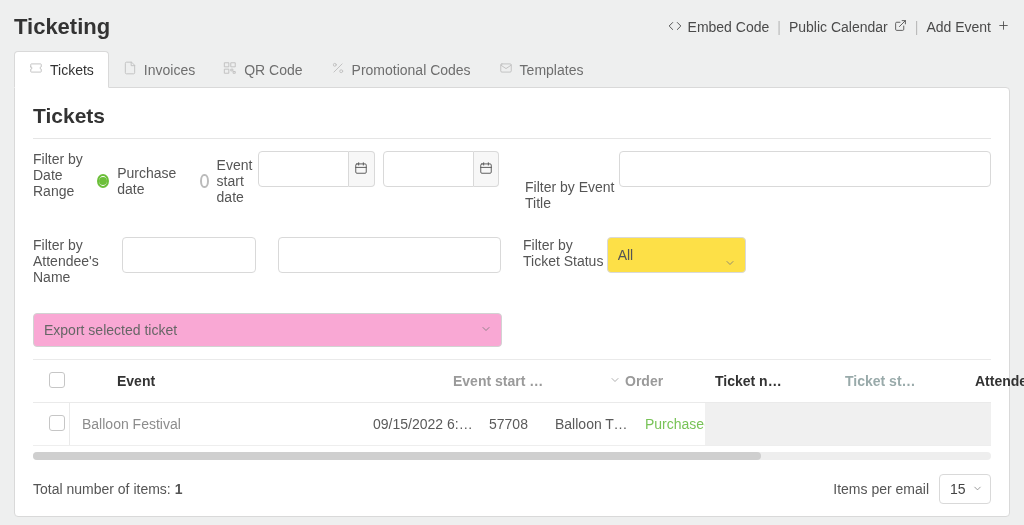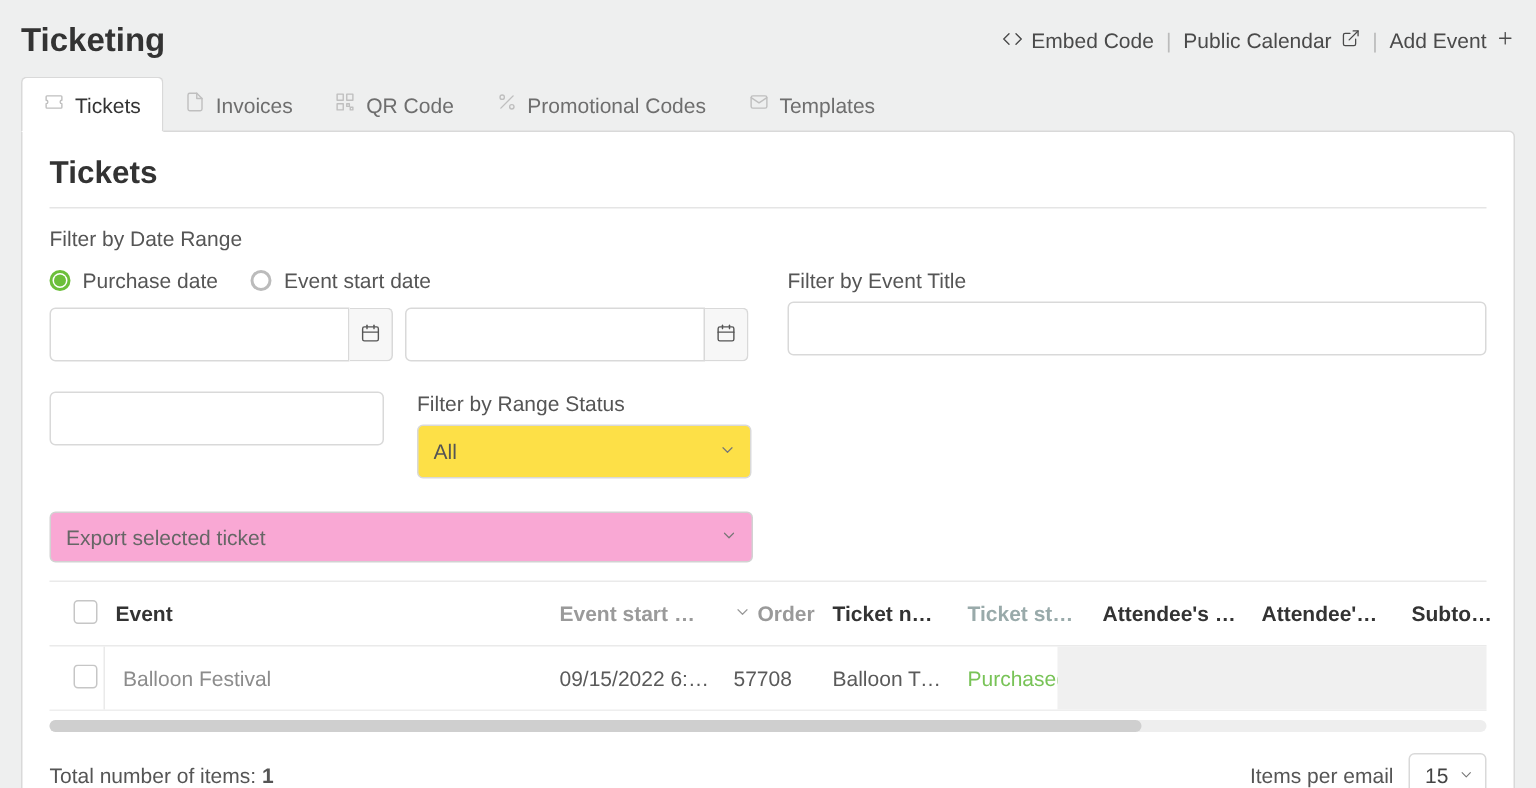--- a/index.html
+++ b/index.html
@@ -172,21 +172,21 @@
     color: #555;
     background: #f7f7f7;
   }
   .event-title-filter .filter-label { margin-top: 28px; }
   .row2 {
     display: grid;
     grid-template-columns: 1fr 1fr 1fr 1fr;
     column-gap: 22px;
     margin-top: 20px;
   }
-  .col { display: flex; flex-direction: column; }
+  .col { display: flex; }
   .select {
     height: 36px;
     border: 1px solid var(--border);
     border-radius: 4px;
     padding: 0 28px 0 10px;
     font-size: 14px;
     background: #fde047;
     color: #555;
     appearance: none;
     -webkit-appearance: none;
@@ -224,20 +224,21 @@
     display: grid;
     grid-template-columns: 36px 296px 116px 66px 90px 90px 106px 100px 70px;
     align-items: center;
   }
   .table-head {
     border-top: 1px solid #eaeaea;
     border-bottom: 1px solid #eaeaea;
     height: 44px;
     font-weight: 600;
     font-size: 14px;
+    gap: 40px;
   }
   .th, .td {
     padding: 0 8px;
     white-space: nowrap;
     overflow: hidden;
     text-overflow: ellipsis;
   }
   .th.mutedcol { color: var(--muted); font-weight: 600; }
   .th.sortcol { color: var(--muted); font-weight: 700; display: flex; align-items:center; gap:4px;}
   .th.strong { color: #333; font-weight: 700; }
@@ -459,24 +460,28 @@
         </div>
       </div>
       <div class="col event-title-filter">
         <div class="filter-label">Filter by Event Title</div>
         <input class="input" style="">
       </div>
     </div>
 
     <div class="row2">
       <div class="col">
+        <div class="filter-label">Filter by Attendee's Name</div>
         <input class="input" style="">
       </div>
       <div class="col">
-        <div class="filter-label">Filter by Range Status</div>
+        <input class="input" style="">
+      </div>
+      <div class="col">
+        <div class="filter-label">Filter by Ticket Status</div>
         <div class="select-wrap">
           <select class="select">
             <option>All</option>
           </select>
           <span class="chev">
             <svg class="stroke" width="12" height="12" viewBox="0 0 24 24">
                 <polyline points="6 9 12 15 18 9"></polyline>
               </svg>
           </span>
         </div>

